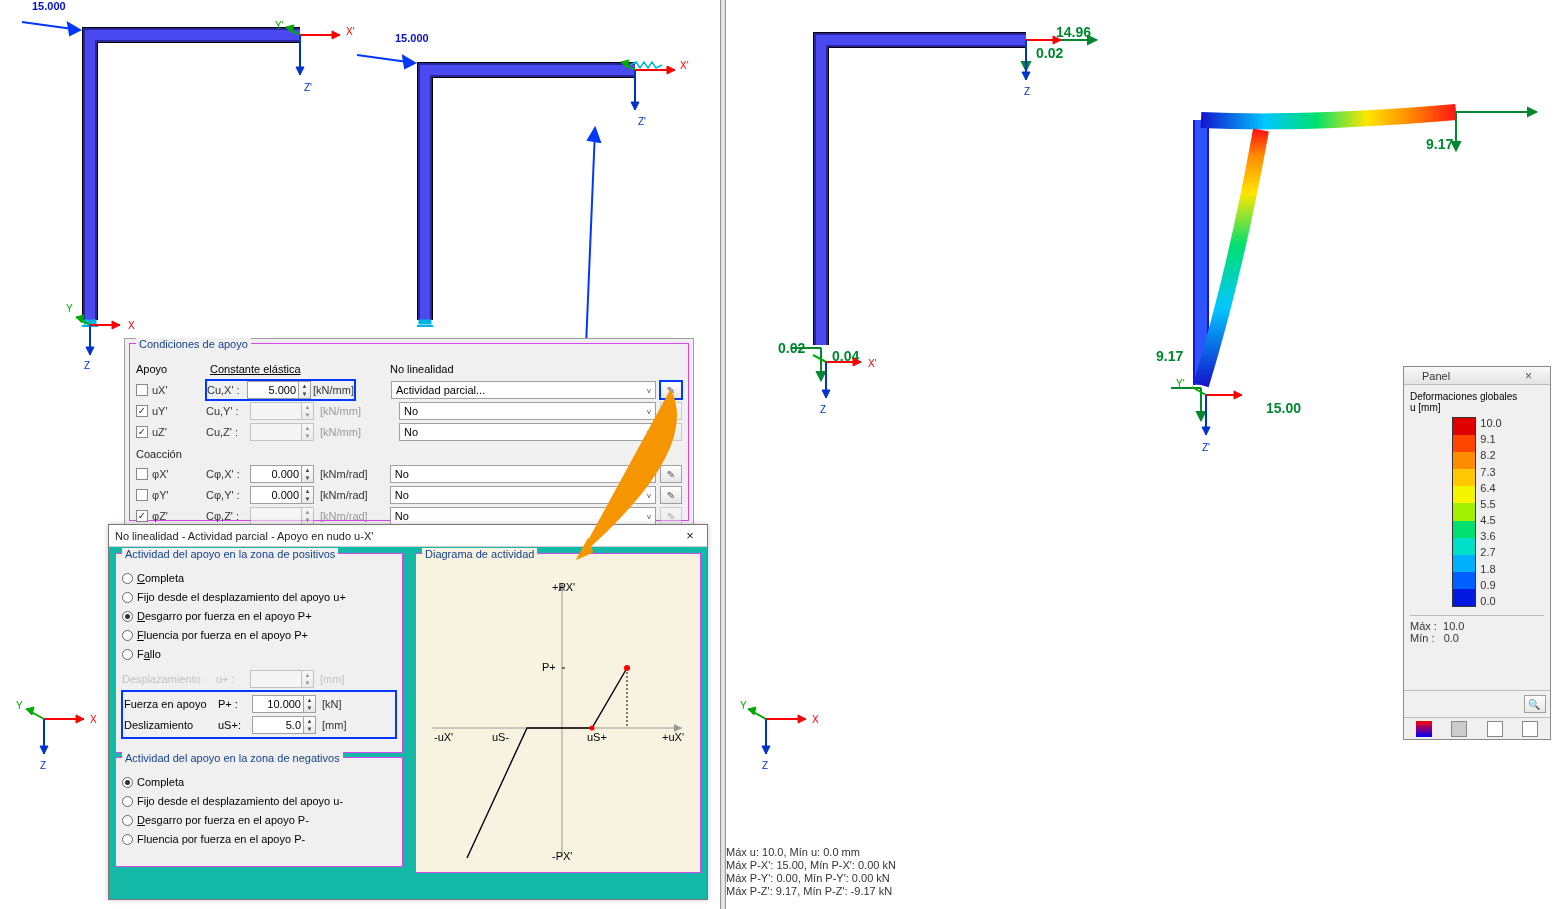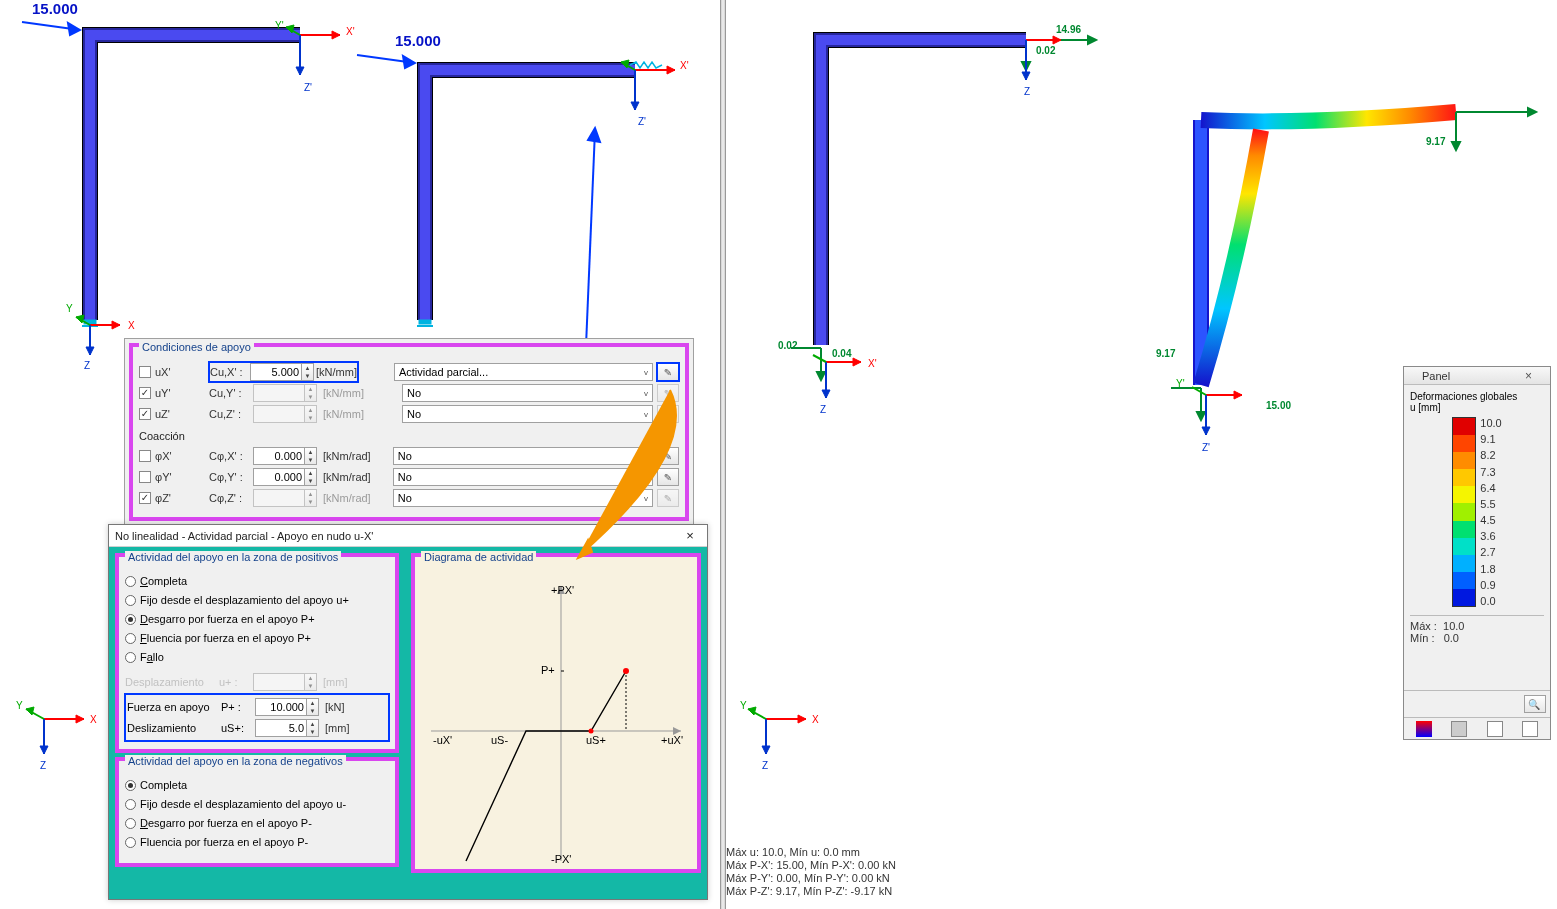--- a/index.html
+++ b/index.html
@@ -1,29 +1,29 @@
 <!DOCTYPE html>
 <html><head>
 <meta charset="utf-8">
 <style>
   * { box-sizing: border-box; font-family: Tahoma, Arial, sans-serif; font-size: 11px; }
   body { margin: 0; background: #fff; width: 1557px; height: 909px; position: relative; overflow: hidden; }
   .viewport { position: absolute; background: #fff; }
   .left-vp { left: 0; top: 0; width: 720px; height: 880px; }
   .right-vp { left: 726px; top: 0; width: 831px; height: 880px; }
   .divider-v { position: absolute; left: 720px; top: 0; width: 6px; height: 100%; background: linear-gradient(to right,#d0d0d0,#f0f0f0,#d0d0d0); border-left:1px solid #999; border-right:1px solid #999;}
-  .load-label { position: absolute; color: #0612c6; font-weight: bold; font-size: 15px; }
-  .res-label { position: absolute; color: #008830; font-weight: bold; font-size: 10px; }
+  .load-label { position: absolute; color: #0612c6; font-weight: bold; font-size: 11px; }
+  .res-label { position: absolute; color: #008830; font-weight: bold; font-size: 14px; }
   .axis-x { stroke:#ff0000; fill:#ff0000; }
   .axis-y { stroke:#00aa00; fill:#00aa00; }
   .axis-z { stroke:#0033cc; fill:#0033cc; }
   .axis-lbl { font-size:10px; }
 
   .dlg { position:absolute; background:#f0f0f0; border:1px solid #a0a0a0; }
-  .groupbox { border:4px solid #d946ef; margin:4px; padding:2px 6px 6px 6px; position:relative; background:#f0f0f0;}
+  .groupbox { border:1px solid #d946ef; margin:4px; padding:2px 6px 6px 6px; position:relative; background:#f0f0f0;}
   .grouptitle { position:relative; top:-8px; background:#f0f0f0; padding:0 3px; color:#15428b; font-size:11px; display:inline-block;}
   .subhead { color:#222; font-size:11px; margin:2px 0 4px 0; }
   .row { display:flex; align-items:center; height:20px; gap:4px; margin:1px 0;}
   .chk { width:12px; height:12px; border:1px solid #888; background:#fff; display:inline-flex; align-items:center; justify-content:center; font-size:9px; color:#333;}
   .chk.checked::after{content:"✓"; font-size:10px; line-height:10px;}
   .lbl { min-width:30px; color:#333;}
   .dim { color:#9b9b9b; }
   .clbl { min-width:40px; color:#333; }
   .spin { display:inline-flex; align-items:center; height:18px; border:1px solid #a0a0a0; background:#fff;}
   .spin input { width:50px; text-align:right; border:none; outline:none; height:16px; padding:0 2px; font-size:11px;}
@@ -150,20 +150,25 @@
       <polygon points="12,15 20,13 18,21" class="axis-y"></polygon>
   </svg>
   <span class="axis-lbl" style="position:absolute; left:90px; top:714px; color:#ff0000">X</span>
   <span class="axis-lbl" style="position:absolute; left:40px; top:760px; color:#0033cc">Z</span>
   <span class="axis-lbl" style="position:absolute; left:16px; top:700px; color:#00aa00">Y</span>
 </div>
 
 <div class="dlg" style="left:124px; top:338px; width:570px; height:188px;">
   <div class="groupbox" style="height:178px;">
     <span class="grouptitle">Condiciones de apoyo</span>
+    <div class="row">
+      <span style="width:70px">Apoyo</span>
+      <span style="width:176px" class="under">Constante elástica</span>
+      <span>No linealidad</span>
+    </div>
     
     <div class="row">
       <span class="chk"></span>
       <span class="lbl" style="width:50px">uX'</span>
       <span class="hl" style="display:inline-flex; align-items:center; padding:1px;">
         <span class="clbl">Cu,X' :</span>
         <span class="spin">
             <input value="5.000" style="">
             <span class="arr">
               <span>▲</span>

